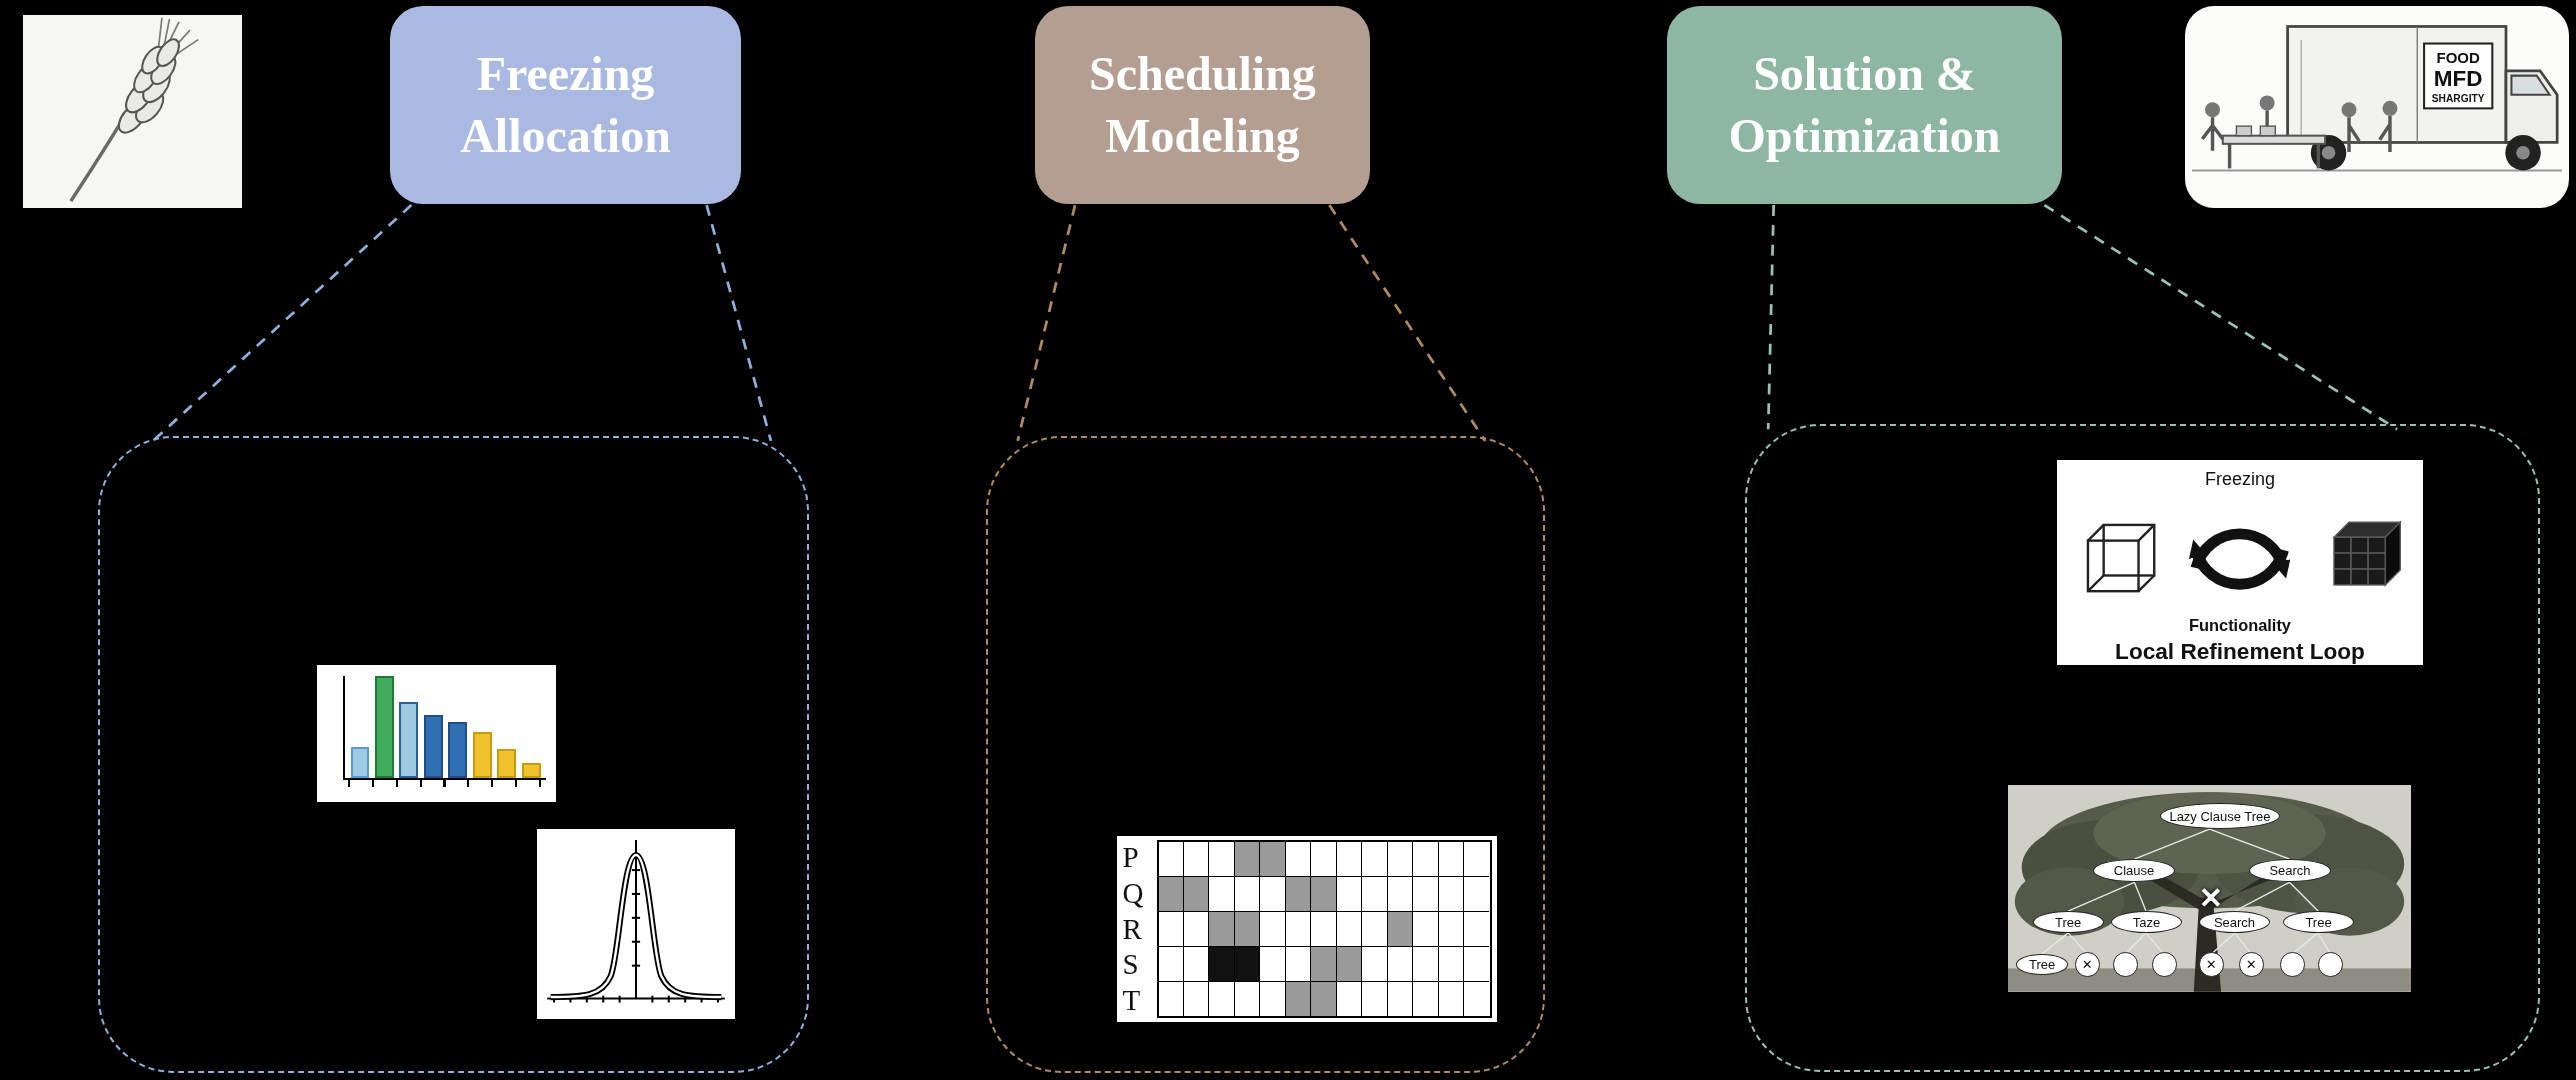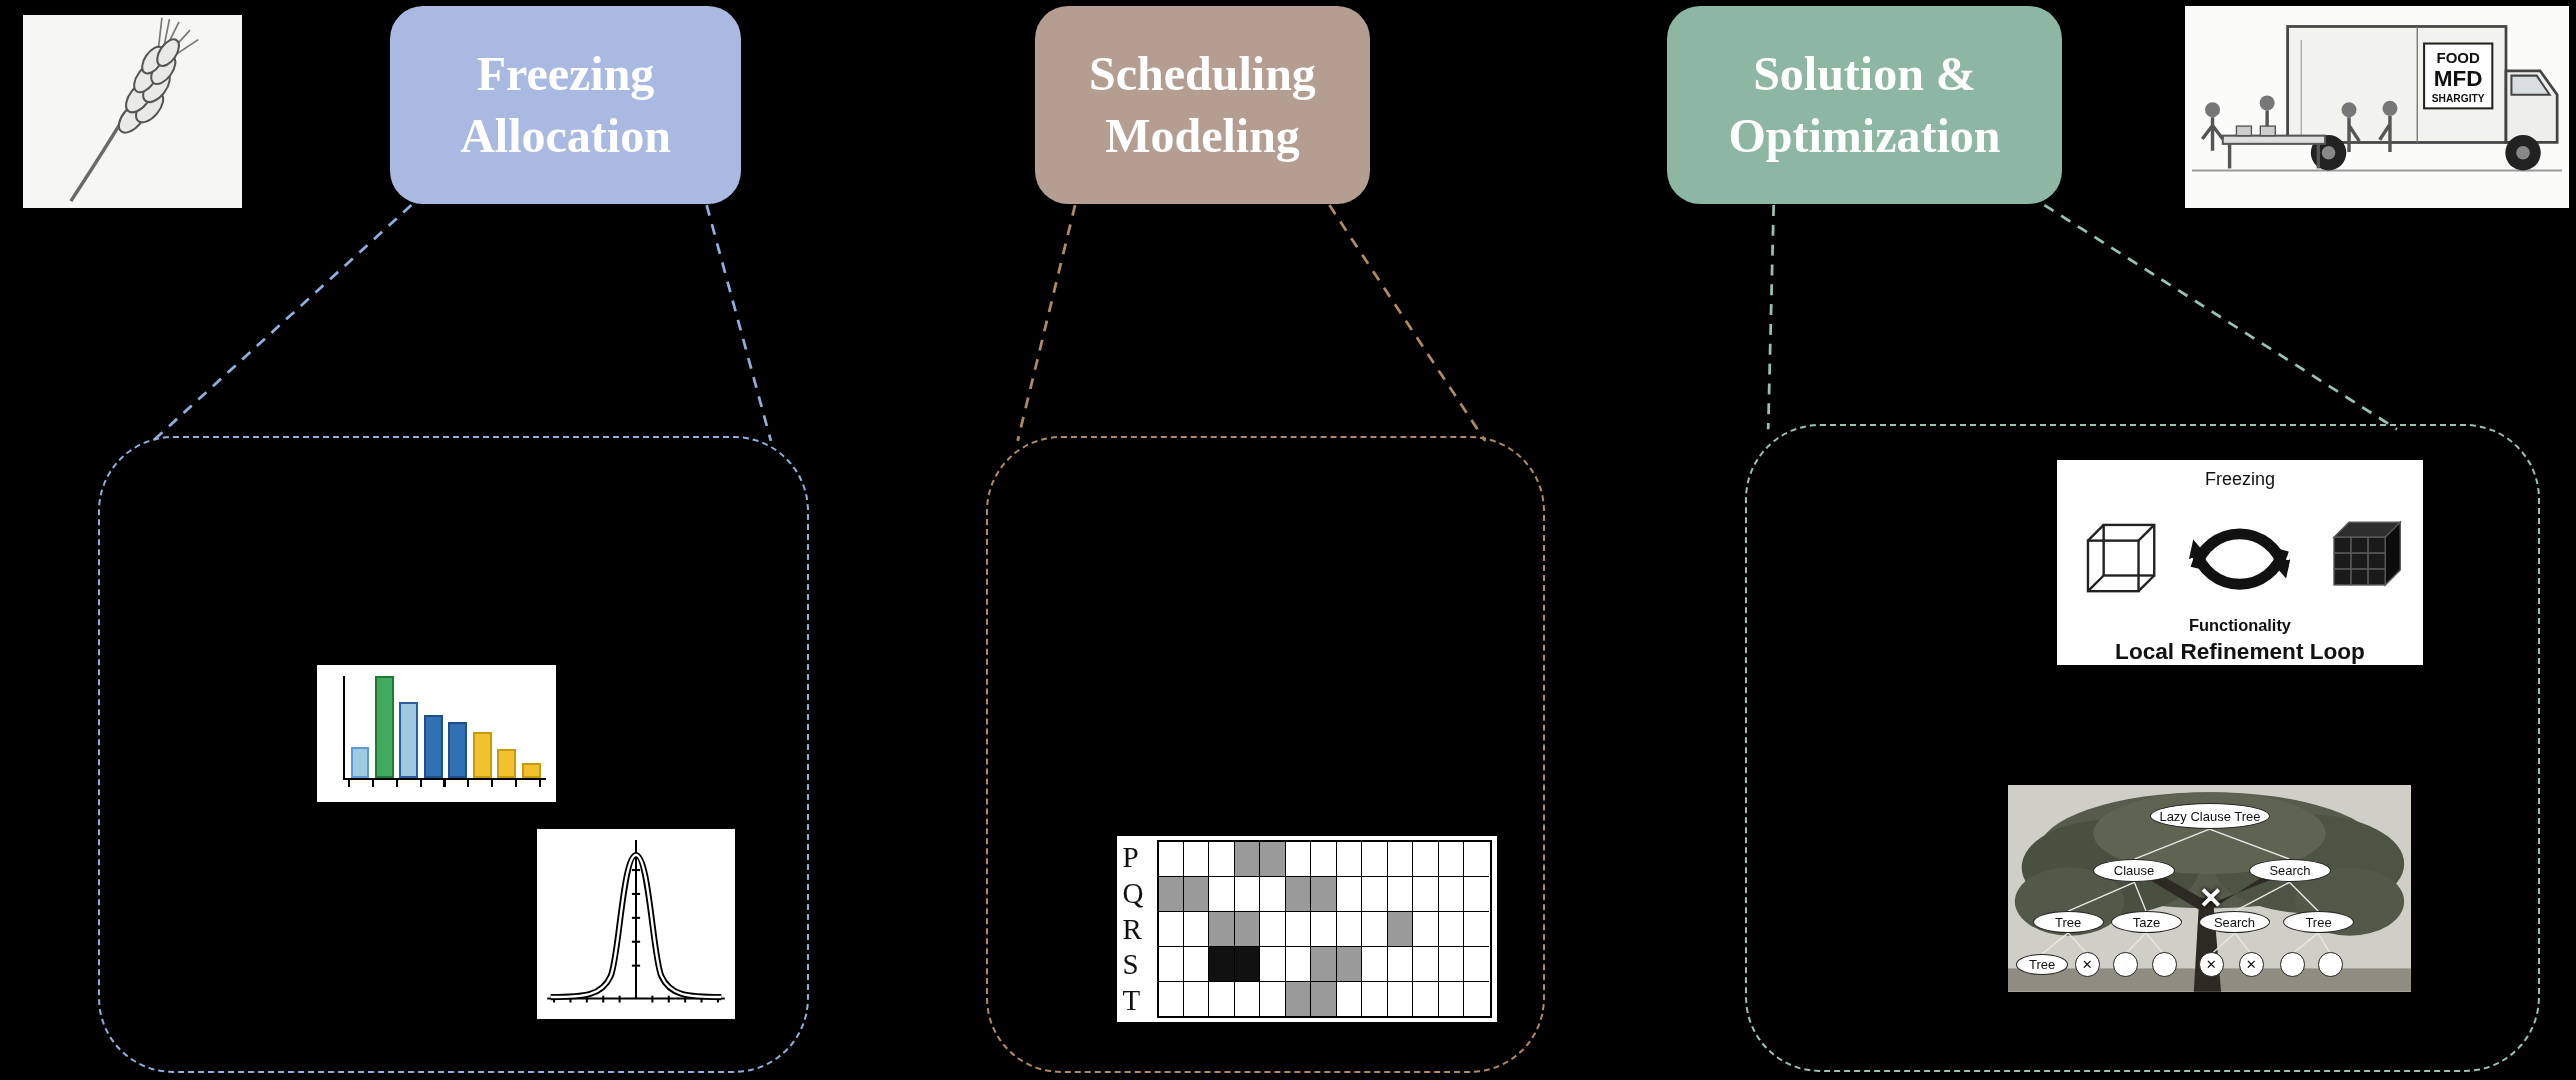--- a/index.html
+++ b/index.html
@@ -25,21 +25,21 @@
   #dashed-0 { left:98px;  top:436px; width:707px; height:633px; }
   #dashed-1 { left:986px; top:436px; width:555px;  height:633px; }
   #dashed-2 { left:1745px; top:424px; width:791px; height:644px; }
 
   #connector-svg { position:absolute; left:0; top:0; width:2576px; height:1080px; pointer-events:none; }
 
   .white-panel { position:absolute; background:#fff; }
 
   
   #wheat-panel { left:23px; top:15px; width:219px; height:193px; background:#f6f6f4; }
-  #truck-panel { left:2185px; top:5.5px; width:384px; height:202px; background:#fbfbfa; }
+  #truck-panel { left:2185px; top:5.5px; width:384px; height:202px; background:#fbfbfa;border-radius:29px; }
 
   
   #hist-panel { left:317px; top:665px; width:239px; height:137px; }
   #hist-plot {
     position:absolute; left:26px; right:9.6px; top:11px; bottom:22px;
     border-left:2.7px solid #000; border-bottom:2.7px solid #000;
     display:flex; align-items:flex-end; gap:5.5px; padding:0 5.5px;
   }
   .hist-bar { flex:1; border:2.1px solid; box-sizing:border-box; }
   #hist-ticks {
@@ -379,21 +379,21 @@
           <line x1="88" y1="216" x2="116" y2="247"></line>
           <line x1="202" y1="216" x2="172" y2="247"></line>
           <line x1="202" y1="216" x2="228" y2="247"></line>
           <line x1="332" y1="216" x2="298" y2="247"></line>
           <line x1="332" y1="216" x2="356" y2="247"></line>
           <line x1="454" y1="216" x2="416" y2="247"></line>
           <line x1="454" y1="216" x2="472" y2="247"></line>
         </g>
     </svg>
     <div id="tree-nodes">
-        <div class="tree-node" style="left: 142px; top: 18px; width: 120px; height: 26px;">Lazy Clause Tree</div>
+        <div class="tree-node" style="left: 152px; top: 18px; width: 120px; height: 26px;">Lazy Clause Tree</div>
         <div class="tree-node" style="left: 85px; top: 74px; width: 82px; height: 23px;">Clause</div>
         <div class="tree-node" style="left: 241px; top: 74px; width: 82px; height: 23px;">Search</div>
         <div class="tree-cross" style="left: 203px; top: 113px;">✕</div>
         <div class="tree-node" style="left: 24.6px; top: 126px; width: 71px; height: 22px;">Tree</div>
         <div class="tree-node" style="left: 103px; top: 126px; width: 71px; height: 22px; text-align: center;">Taze</div>
         <div class="tree-node" style="left: 191px; top: 126px; width: 71px; height: 22px;">Search</div>
         <div class="tree-node" style="left: 275px; top: 126px; width: 71px; height: 22px;">Tree</div>
         <div class="tree-node" style="left: 8.2px; top: 169px; width: 52px; height: 20.5px;">Tree</div>
         <div class="tree-node" style="left: 67px; top: 167px; width: 24.6px; height: 24.6px;">✕</div>
         <div class="tree-node" style="left: 105px; top: 167px; width: 24.6px; height: 24.6px;"></div>

